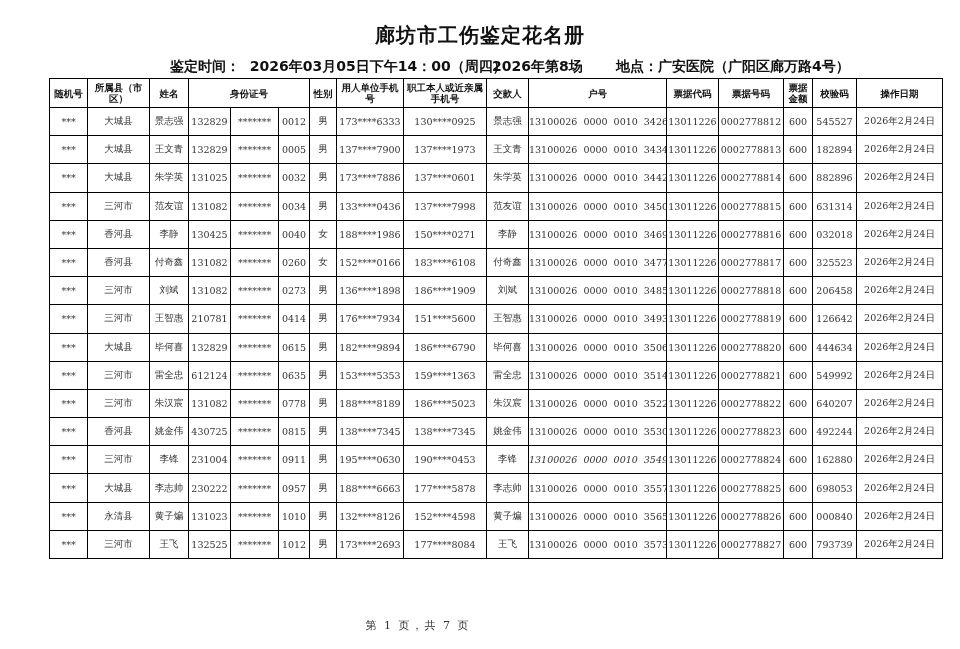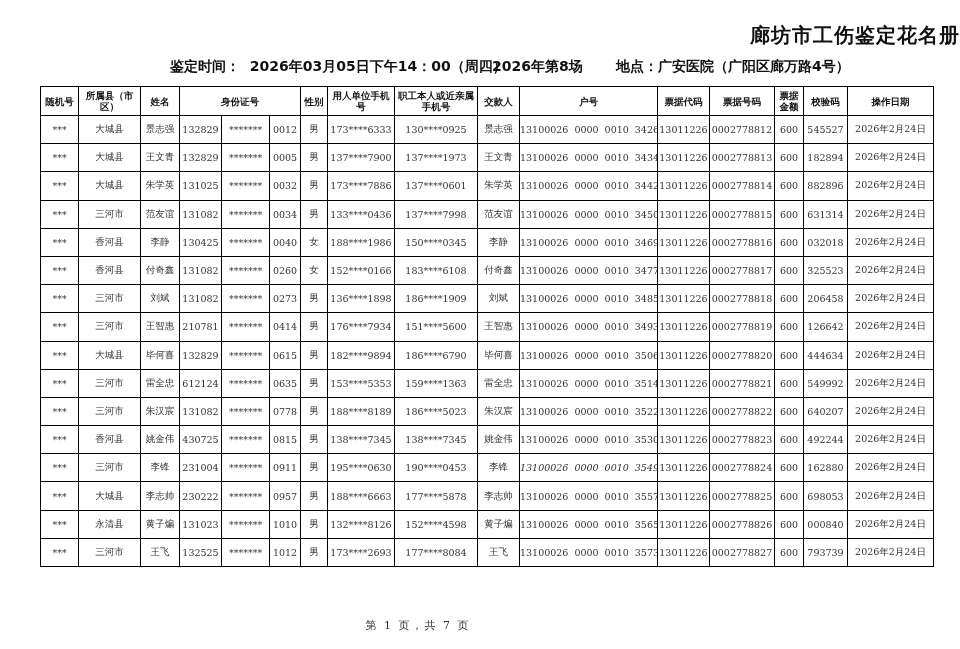--- a/index.html
+++ b/index.html
@@ -1,19 +1,19 @@
 <!DOCTYPE html>
 <html><head>
 <meta charset="utf-8">
 <style>
   html, body { margin:0; padding:0; background:#ffffff; }
   body { width:960px; height:649px; position:relative; overflow:hidden; font-family:"DejaVu Serif","Liberation Serif",serif; color:#111; }
-  .title { position:absolute; top:22px; left:0; width:960px; text-align:right; font-size:20px; font-weight:bold; font-family:"DejaVu Sans","Liberation Sans",sans-serif; letter-spacing:1px; }
+  .title { position:absolute; top:22px; left:0; width:960px; text-align:center; font-size:20px; font-weight:bold; font-family:"DejaVu Sans","Liberation Sans",sans-serif; letter-spacing:1px; }
   .meta { position:absolute; top:58px; font-size:14px; font-weight:bold; font-family:"DejaVu Sans","Liberation Sans",sans-serif; white-space:nowrap; }
-  table.roster { position:absolute; top:78px; left:40px; border-collapse:collapse; table-layout:fixed; width:893px;margin-top:8px; }
+  table.roster { position:absolute; top:78px; left:49px; border-collapse:collapse; table-layout:fixed; width:893px; }
   table.roster th, table.roster td { border:1.5px solid #000; text-align:center; padding:0; overflow:hidden; white-space:nowrap; }
   table.roster th { height:28px; font-size:9.5px; font-weight:bold; font-family:"DejaVu Sans","Liberation Sans",sans-serif; line-height:11px; white-space:normal; }
   table.roster td { height:27.2px; font-size:9.5px; color:#333; }
   td.mask { font-size:8px; letter-spacing:0px; }
   .footer { position:absolute; top:618px; left:0; width:836px; text-align:center; font-size:11px; color:#333; letter-spacing:2px; }
 </style>
 </head>
 <body>
 
 <div class="title">廊坊市工伤鉴定花名册</div>
@@ -139,21 +139,21 @@
       </tr>
       <tr>
         <td class="mask">***</td>
         <td>香河县</td>
         <td>李静</td>
         <td>130425</td>
         <td class="mask">*******</td>
         <td>0040</td>
         <td>女</td>
         <td>188****1986</td>
-        <td>150****0345</td>
+        <td>150****0271</td>
         <td>李静</td>
         <td style="white-space: pre;">13100026  0000  0010  3469</td>
         <td>13011226</td>
         <td>0002778816</td>
         <td>600</td>
         <td>032018</td>
         <td>2026年2月24日</td>
       </tr>
       <tr>
         <td class="mask">***</td>

